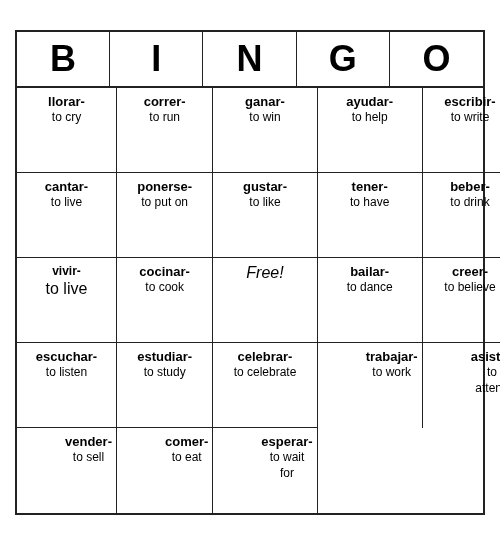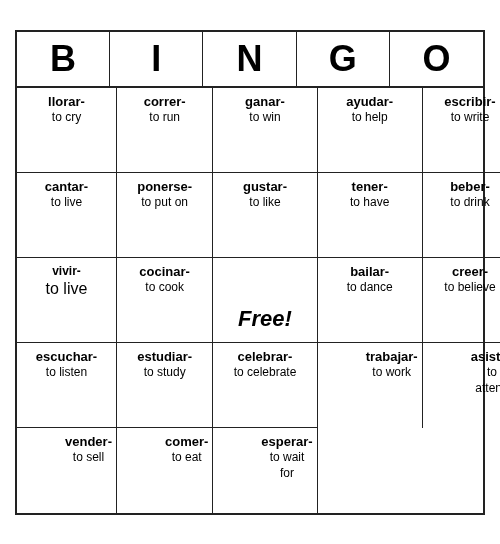--- a/index.html
+++ b/index.html
@@ -57,24 +57,23 @@
     .cell-spanish {
       font-size: 13px;
       font-weight: bold;
       line-height: 1.3;
     }
     .cell-english {
       font-size: 12px;
       line-height: 1.3;
     }
     .free-cell {
-      font-size: 22px;
-      font-weight: bold;
+      font-size: 16px;
+      font-weight: normal;
       font-style: italic;
-      margin-top: 42px;
     }
     .large-text .cell-spanish {
       font-size: 12px;
     }
     .large-text .cell-english {
       font-size: 16px;
     }
   </style>
 </head>
 <body>

